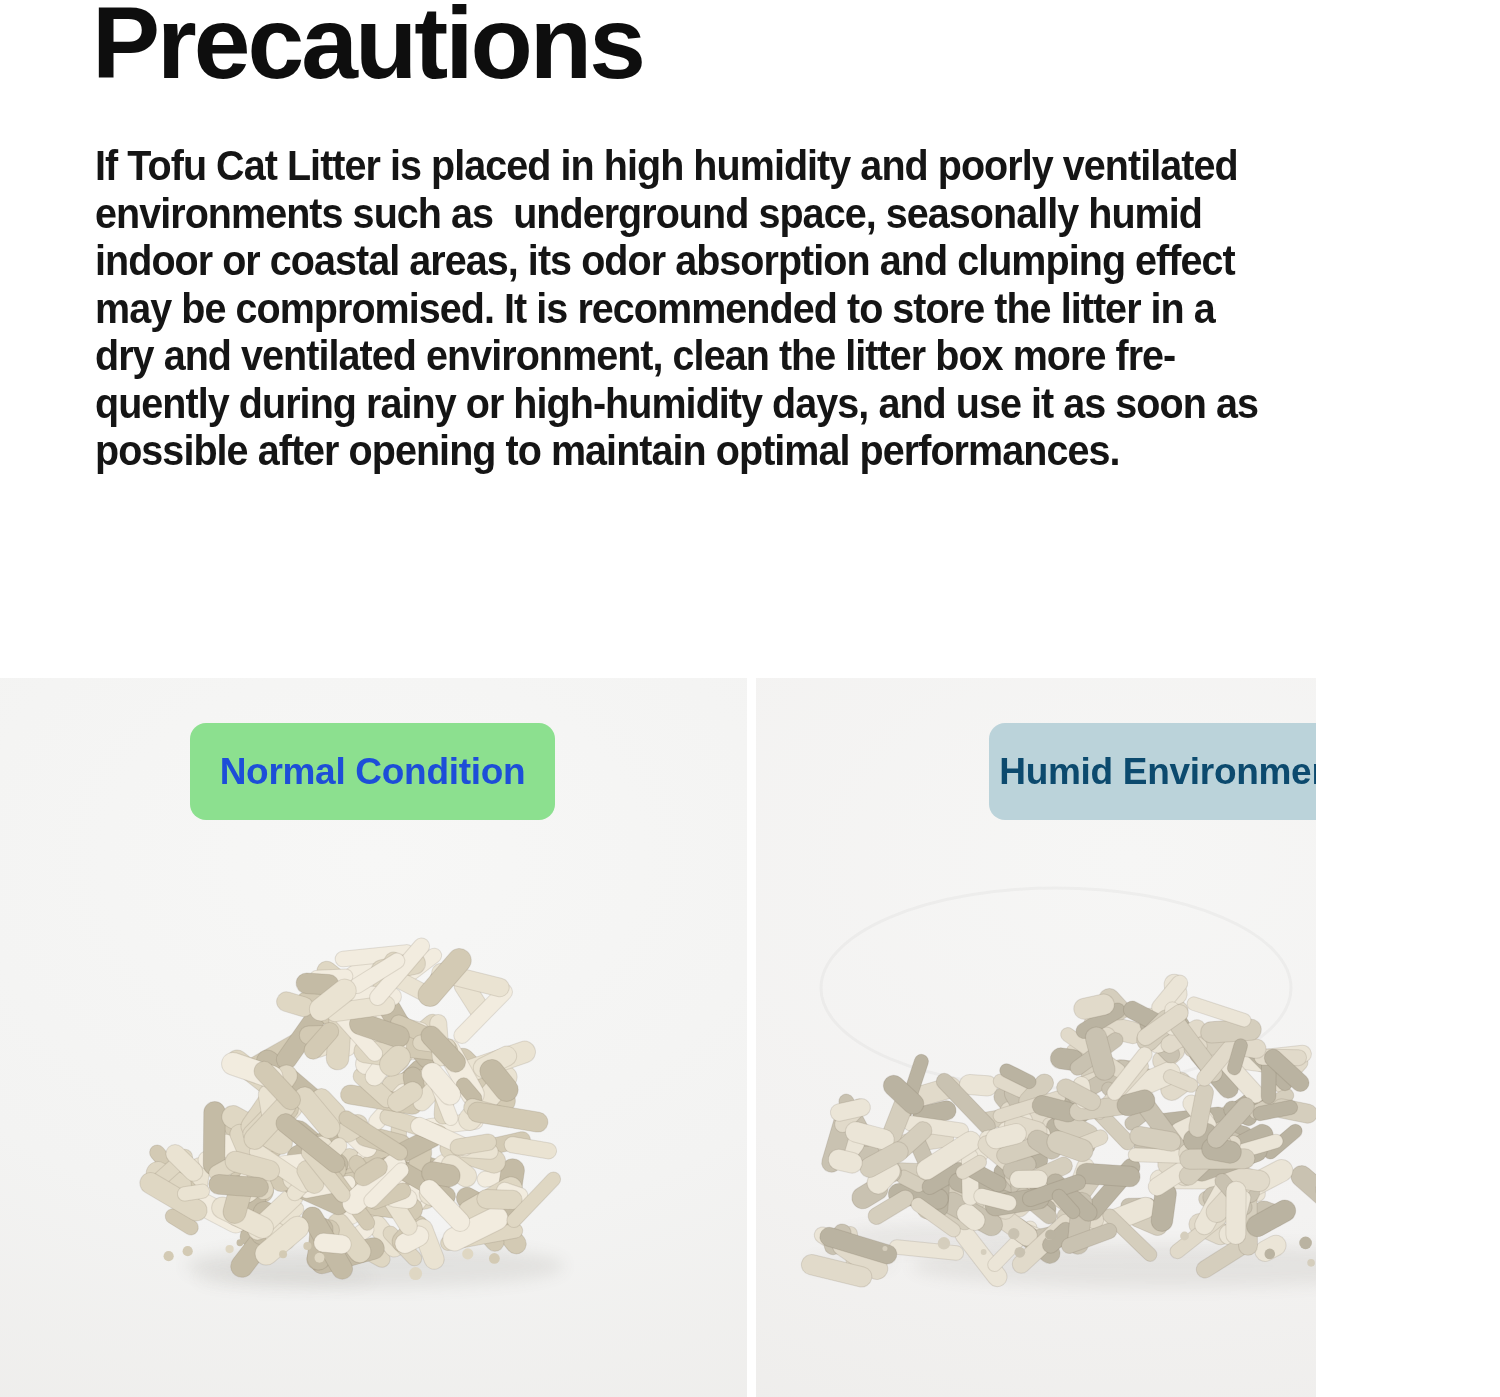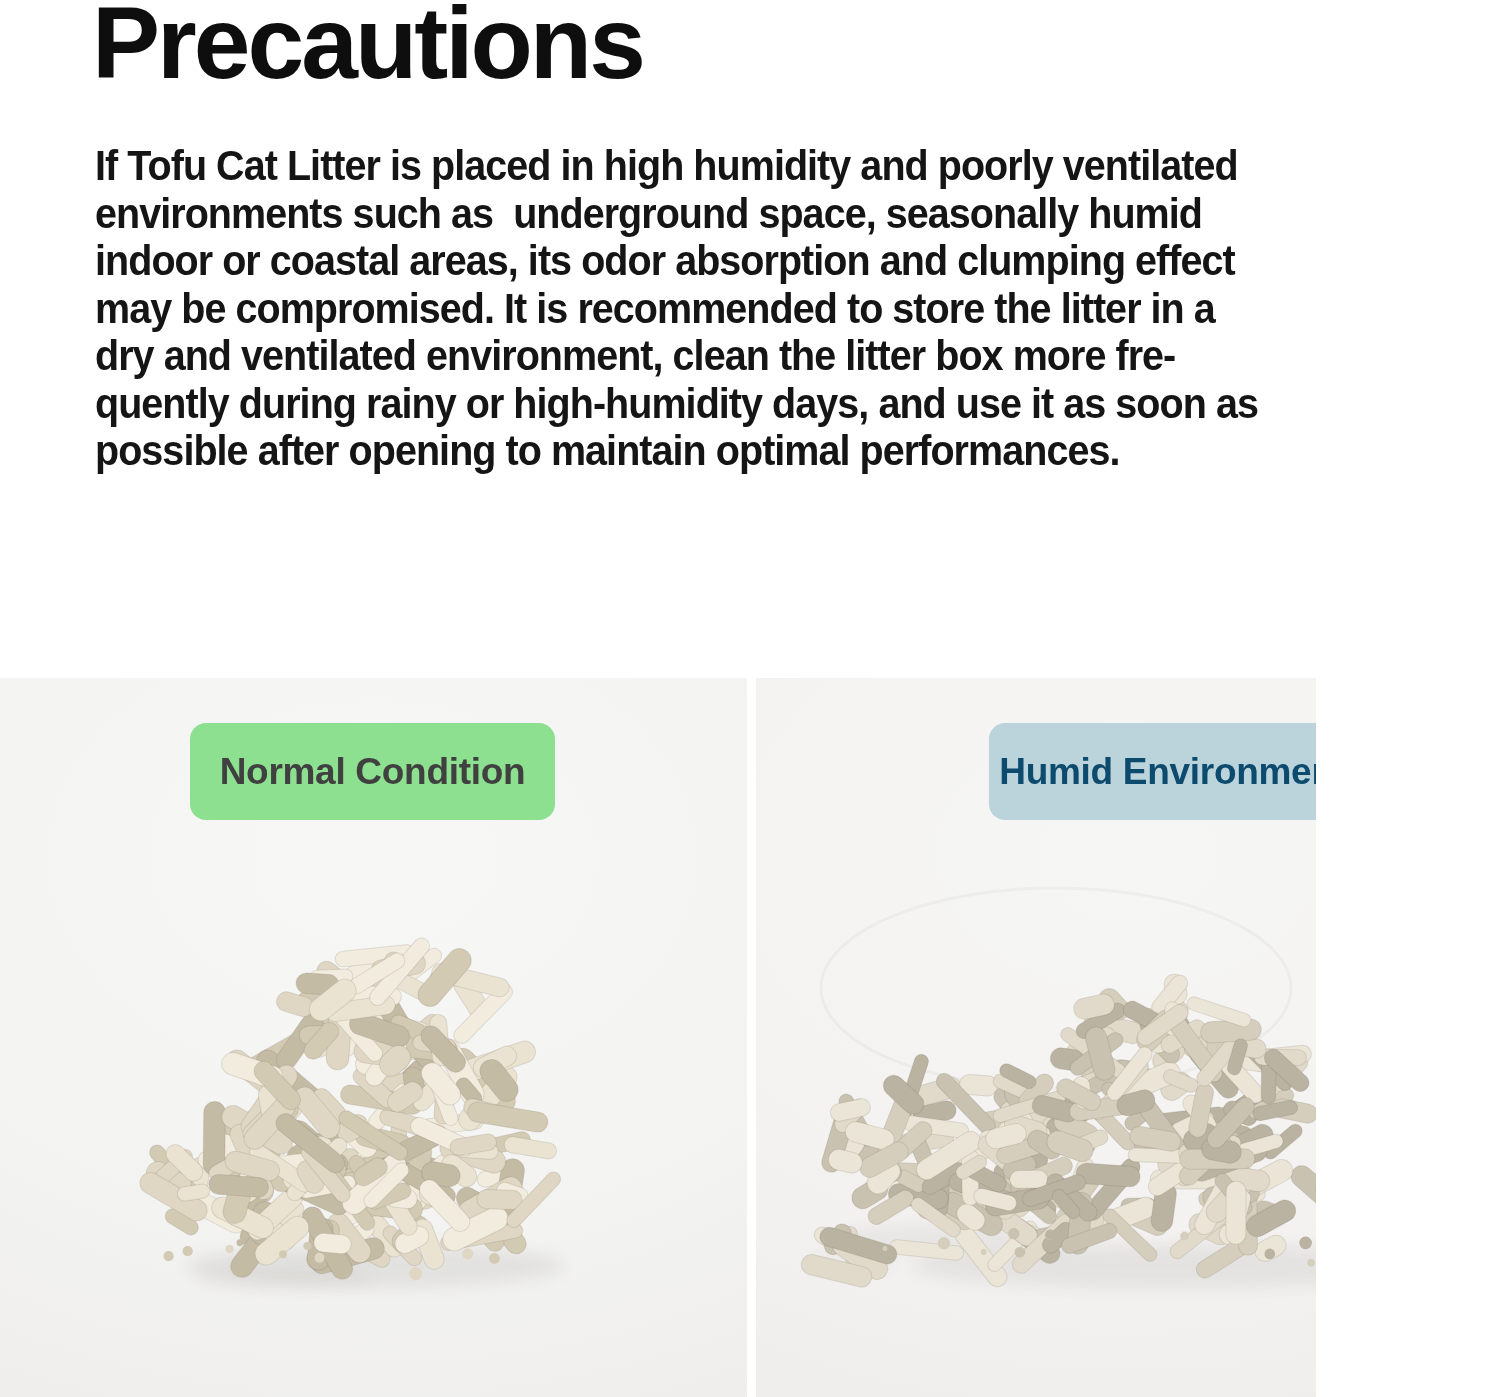--- a/index.html
+++ b/index.html
@@ -270,21 +270,21 @@
           <circle cx="467.76748673119835" cy="575.8682544245368" r="5.6" fill="#dfd7c3"></circle>
           <circle cx="494.3659758515795" cy="580.4695490556351" r="5.4" fill="#d3cab4"></circle>
           <circle cx="319.4897335797443" cy="579.6948900332774" r="5.0" fill="#dfd7c3"></circle>
           <circle cx="415.58754691971393" cy="595.5771518104377" r="6.5" fill="#dfd7c3"></circle>
           <circle cx="187.690081487282" cy="573.20793214755" r="5.1" fill="#d3cab4"></circle>
           <circle cx="307.4207533091582" cy="568.0190093460583" r="4.1" fill="#d3cab4"></circle>
           <circle cx="229.61178746578688" cy="571.0878468168287" r="4.1" fill="#dfd7c3"></circle>
           <circle cx="283.05389748166573" cy="576.1391284660862" r="4.0" fill="#d3cab4"></circle>
           <circle cx="239.91630518849814" cy="564.771484192817" r="3.4" fill="#c4bba5"></circle>
         </svg>
-      <div class="badge" style="background-color: rgb(140, 224, 143); color: #404040;">
+      <div class="badge" style="background-color: rgb(140, 224, 143); color: #1d4ed8;">
         <span>Normal Condition</span>
       </div>
     </div>
 
     <div class="panel right">
       <svg id="photoRight" class="photo" width="744" height="719" viewBox="0 0 744 719" aria-label="crumbled, scattered tofu cat litter pellets">
           <defs>
             <filter id="blur-photoRight" x="-50%" y="-50%" width="200%" height="200%">
               <feGaussianBlur stdDeviation="8"></feGaussianBlur>
             </filter>

